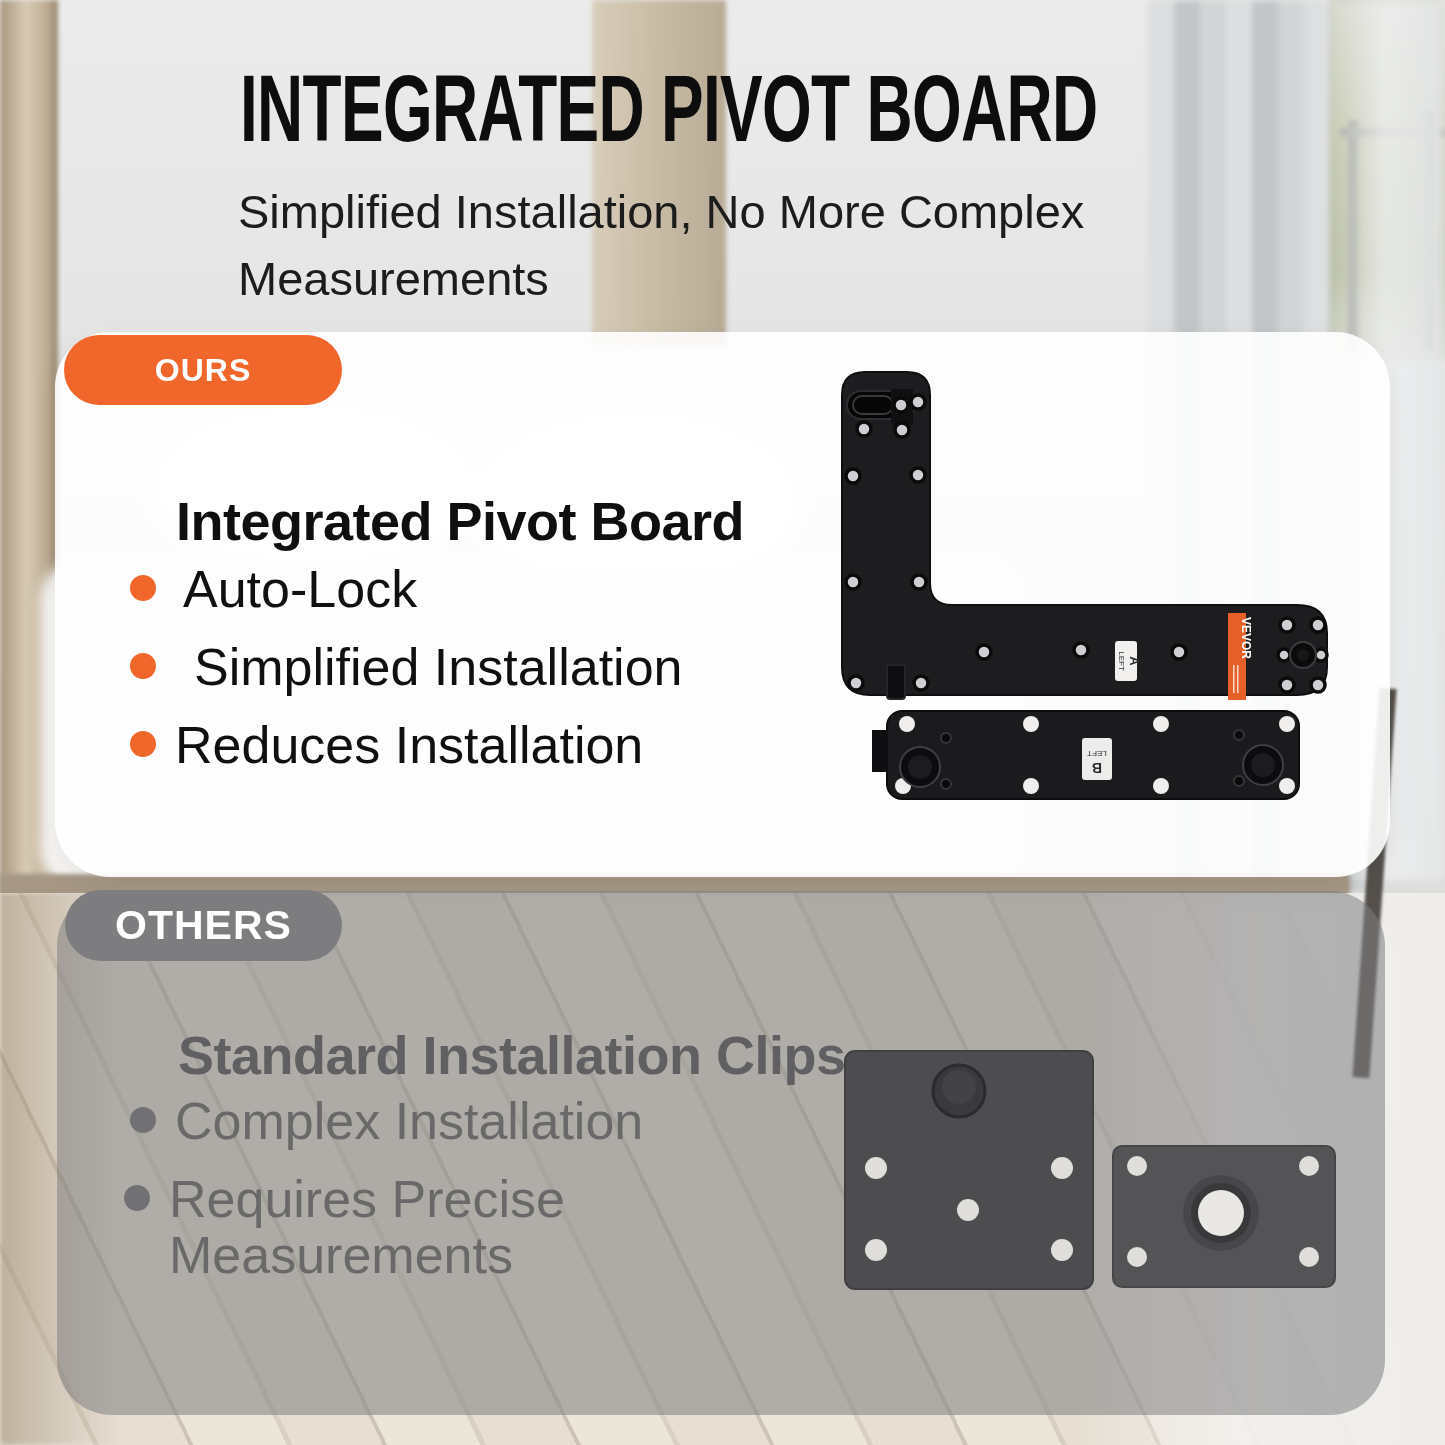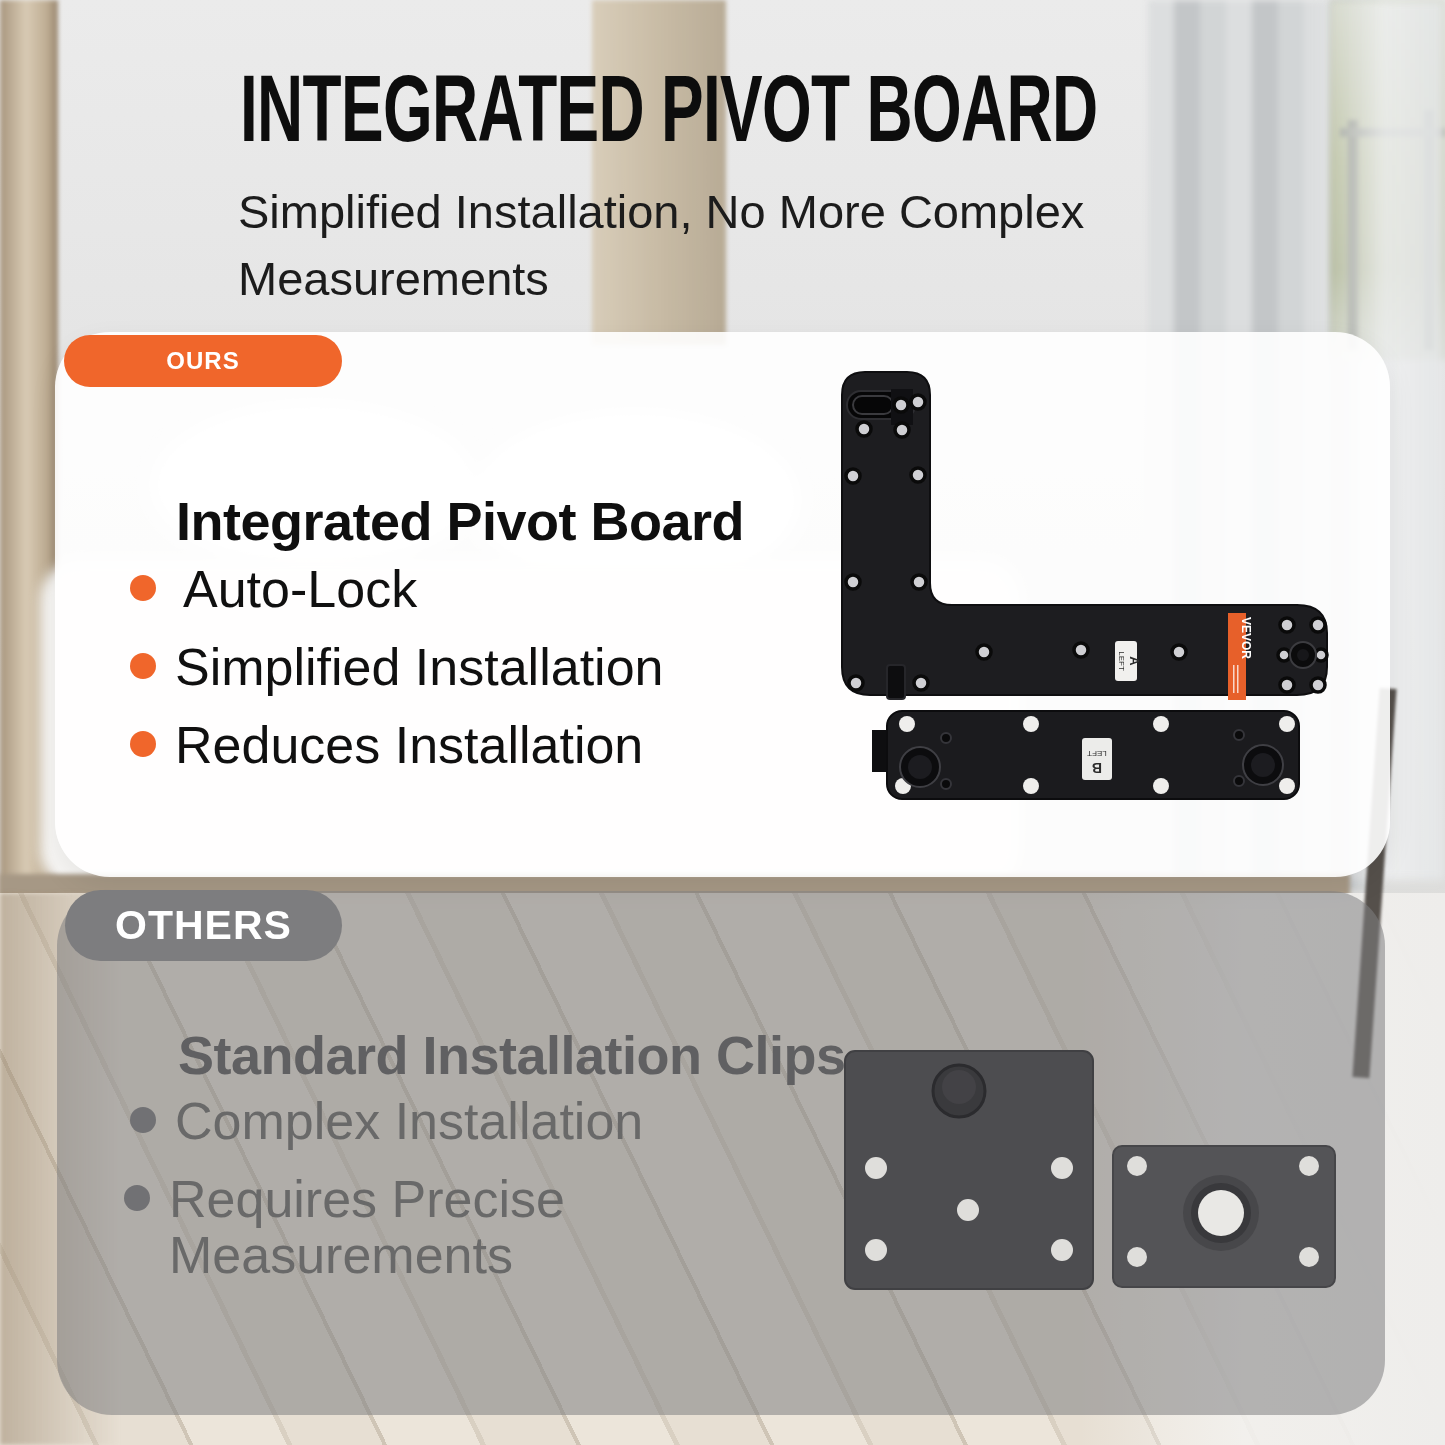--- a/index.html
+++ b/index.html
@@ -47,34 +47,34 @@
     transform:scaleX(0.68);transform-origin:left top;white-space:nowrap;}
   .subtitle{position:absolute;left:238px;top:178px;z-index:3;margin:0;width:1015px;
     font-size:47px;color:#1c1c1c;line-height:1.43;}
   
   .ours-card{position:absolute;left:55px;top:332px;width:1335px;height:545px;z-index:2;
     background:rgba(255,255,255,0.9);border-radius:55px;box-shadow:0 10px 28px rgba(0,0,0,0.07);}
   .others-panel{position:absolute;left:57px;top:891px;width:1328px;height:524px;z-index:2;
     background:rgba(127,127,129,0.55);border-radius:55px;}
   .pill{position:absolute;z-index:4;display:flex;align-items:center;justify-content:center;
     color:#ffffff;font-weight:bold;}
-  .pill-ours{left:64px;top:335px;width:278px;height:52px;border-radius:35px;font-size:24px;letter-spacing:1px;text-align:right;}
+  .pill-ours{left:64px;top:335px;width:278px;height:70px;border-radius:35px;font-size:32px;letter-spacing:1px;text-align:right;}
   .pill-others{left:65px;top:890px;width:277px;height:71px;border-radius:38px;font-size:41px;letter-spacing:1px;}
   .sec-heading{position:absolute;z-index:3;margin:0;font-size:54px;font-weight:bold;letter-spacing:-0.5px;}
   .ours-heading{left:176px;top:490px;color:#0f0f0f;}
   .others-heading{left:178px;top:1024px;color:#606062;}
   .bullet{position:absolute;z-index:3;display:flex;align-items:flex-start;}
   .bullet .dot{width:26px;height:26px;border-radius:50%;flex:0 0 auto;margin-top:13px;}
   .bullet .txt{margin-left:19px;font-size:52px;line-height:1.07;}
   .ours-b .dot{background:#F0662B;}
   .ours-b .txt{color:#101010;}
   .others-b .dot{background:#717174;}
   .others-b .txt{color:#696969;}
   .b1{left:130px;top:562px;gap:8px;}
-  .b2{left:130px;top:640px;}
+  .b2{left:130px;top:640px;gap:19px;}
   .b3{left:130px;top:718px;}
   .ob1{left:130px;top:1094px;}
   .ob2{left:124px;top:1172px;}
   .ob2 .txt{max-width:560px;}
   
   .plate-svg{position:absolute;z-index:3;}
   #lplate{left:835px;top:365px;}
   #bplate{left:870px;top:705px;}
   #oplate1{left:840px;top:1045px;}
   #oplate2{left:1108px;top:1140px;}

